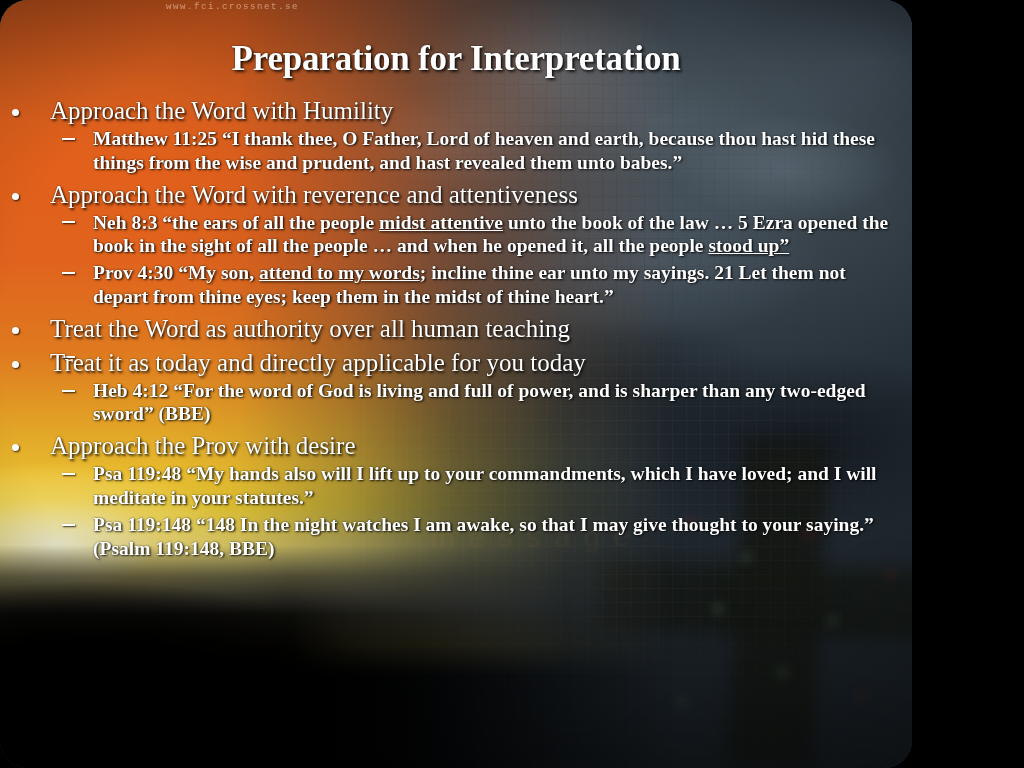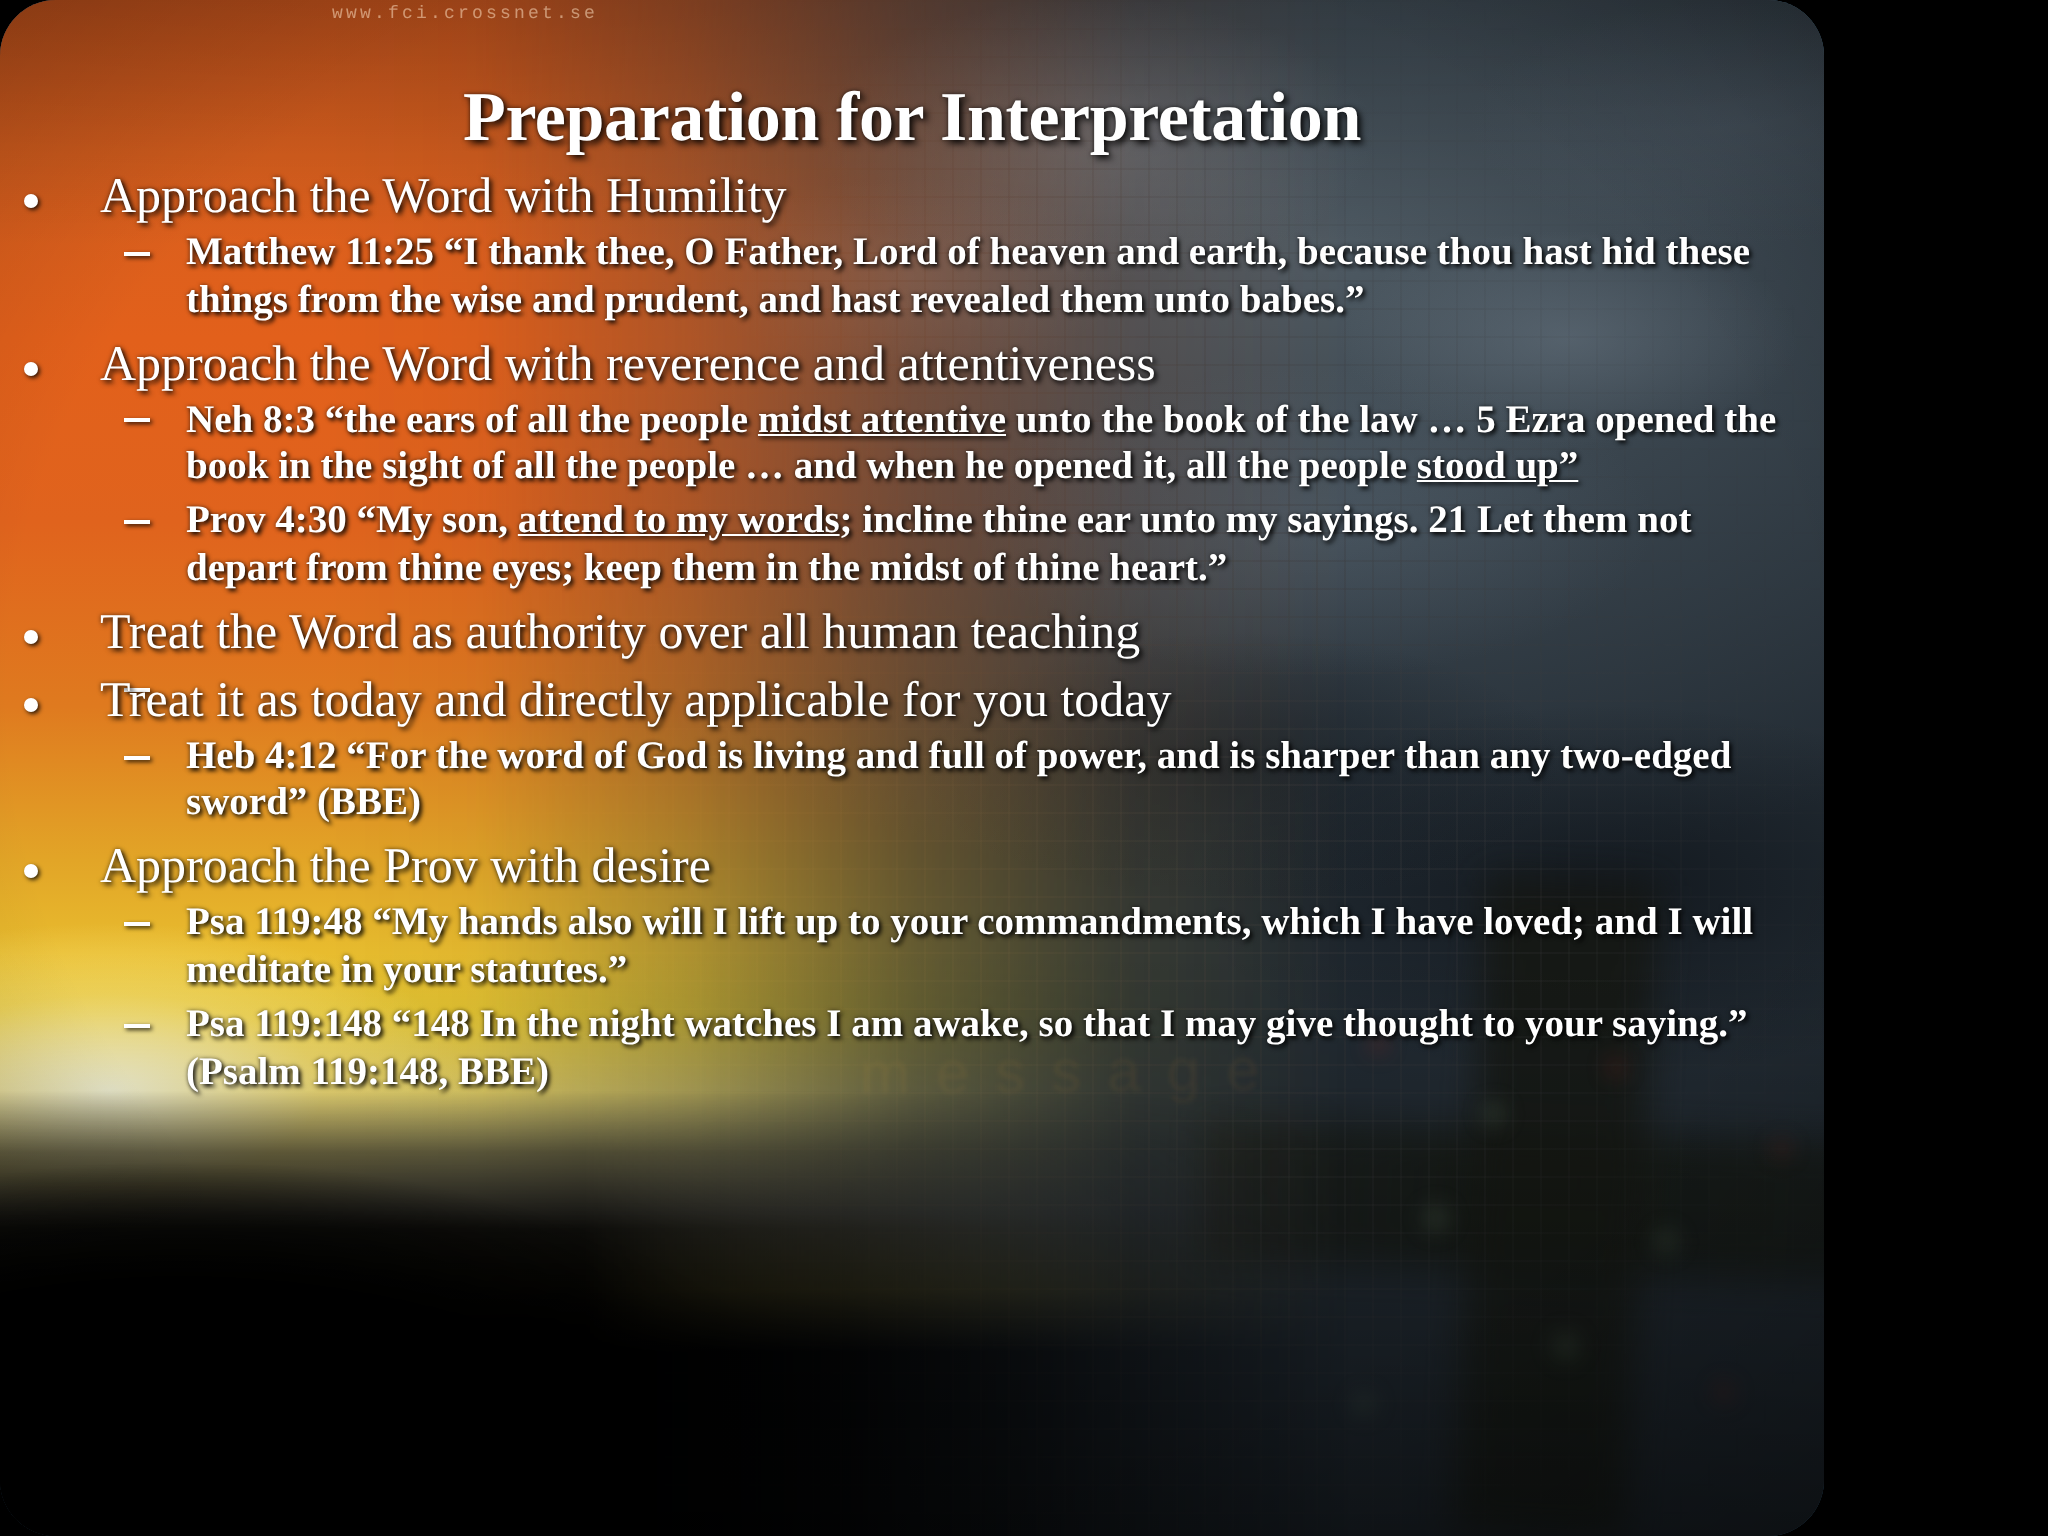--- a/index.html
+++ b/index.html
@@ -158,21 +158,21 @@
     font-size: 35px;
     font-weight: bold;
     color: #ffffff;
     letter-spacing: -.2px;
     text-shadow: 2px 2px 3px rgba(0,0,0,.75), 0 0 2px rgba(0,0,0,.6);
     margin-top: 15px;
   }
 
   #body {
     position: absolute;
-    left: 0; right: 10px; top: 84px;
+    left: 0; right: 10px; top: 96px;
     color: #fff;
   }
 
   .lvl1 {
     position: relative;
     padding-left: 50px;
     font-size: 25px;
     line-height: 1.16;
     margin: 0 0 2px 0;
     text-shadow: 1.5px 1.5px 2.5px rgba(0,0,0,.80), 0 0 2px rgba(0,0,0,.55);

